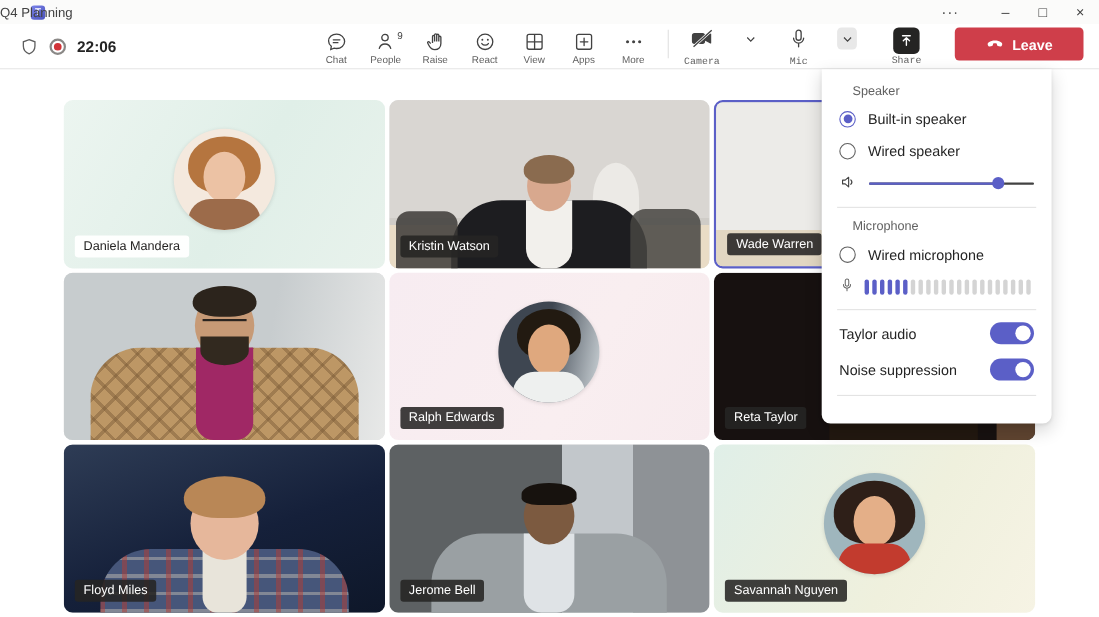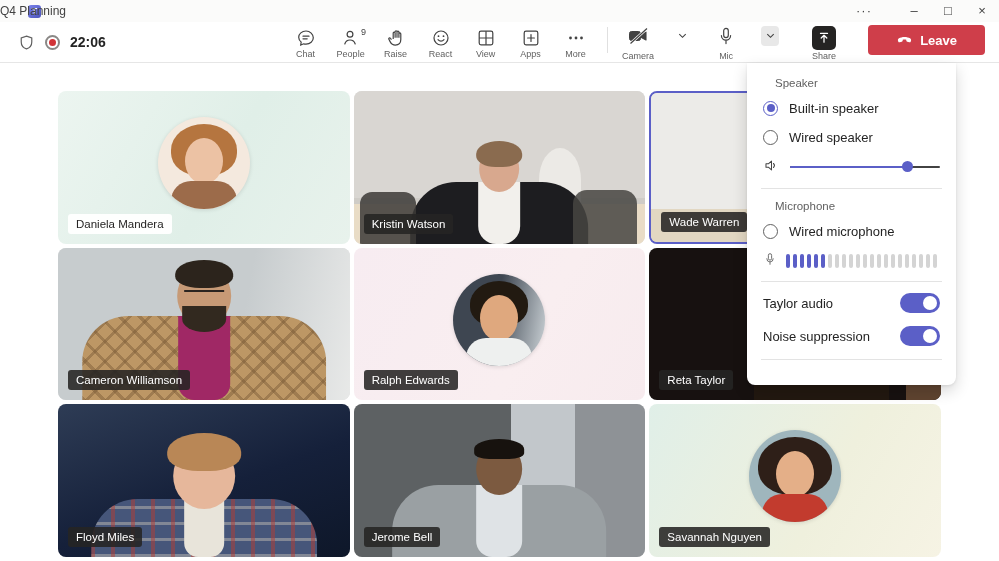--- a/index.html
+++ b/index.html
@@ -46,21 +46,21 @@
   .tbtn {
     width:39px; display:flex; flex-direction:column; align-items:center; gap:1px;
     padding-top:2px; cursor:default; position:relative;
   }
   .tbtn svg { display:block; }
   .tbtn .lbl { font-size:9px; color:#616161; }
   .badge9 { position:absolute; top:1px; right:4px; font-size:9px; color:#424242; }
 
   .vsep { width:1px; height:26px; background:#e0e0e0; margin:0 8px 4px 2px; }
 
-  .dev-group { display:flex; align-items:flex-start; gap:13px; margin-right:12px; }
+  .dev-group { display:flex; align-items:flex-start; gap:13px; margin-right:12px;font-family:Liberation Mono, monospace; }
   .dev-item { display:flex; flex-direction:column; align-items:center; gap:1px; width:44px; padding-top:2px; }
   .dev-item .lbl { font-size:9px; color:#616161; }
   .chev { width:18px; height:20px; display:flex; align-items:center; justify-content:center; margin-top:2px; border-radius:4px; }
   .chev.open { background:#e8e8e8; }
 
   .share-box {
     width:24px; height:24px; background:#252423; border-radius:5px;
     display:flex; align-items:center; justify-content:center;
   }
   .leave-btn {
@@ -408,21 +408,20 @@
         <div class="head">
             <div class="hairband"></div>
             <div class="glasses"></div>
             <div class="beard"></div>
           </div>
         <div class="body">
             <div class="shirt"></div>
           </div>
       </div>
     </div>
-    <span class="name-label">Cameron Williamson</span>
   </div>
 
   <div class="tile avatar-tile scene-ralph-tile">
     <div class="avatar av-ralph">
       <div class="av-hair"></div>
       <div class="av-face"></div>
       <div class="av-torso"></div>
     </div>
     <span class="name-label">Ralph Edwards</span>
   </div>

